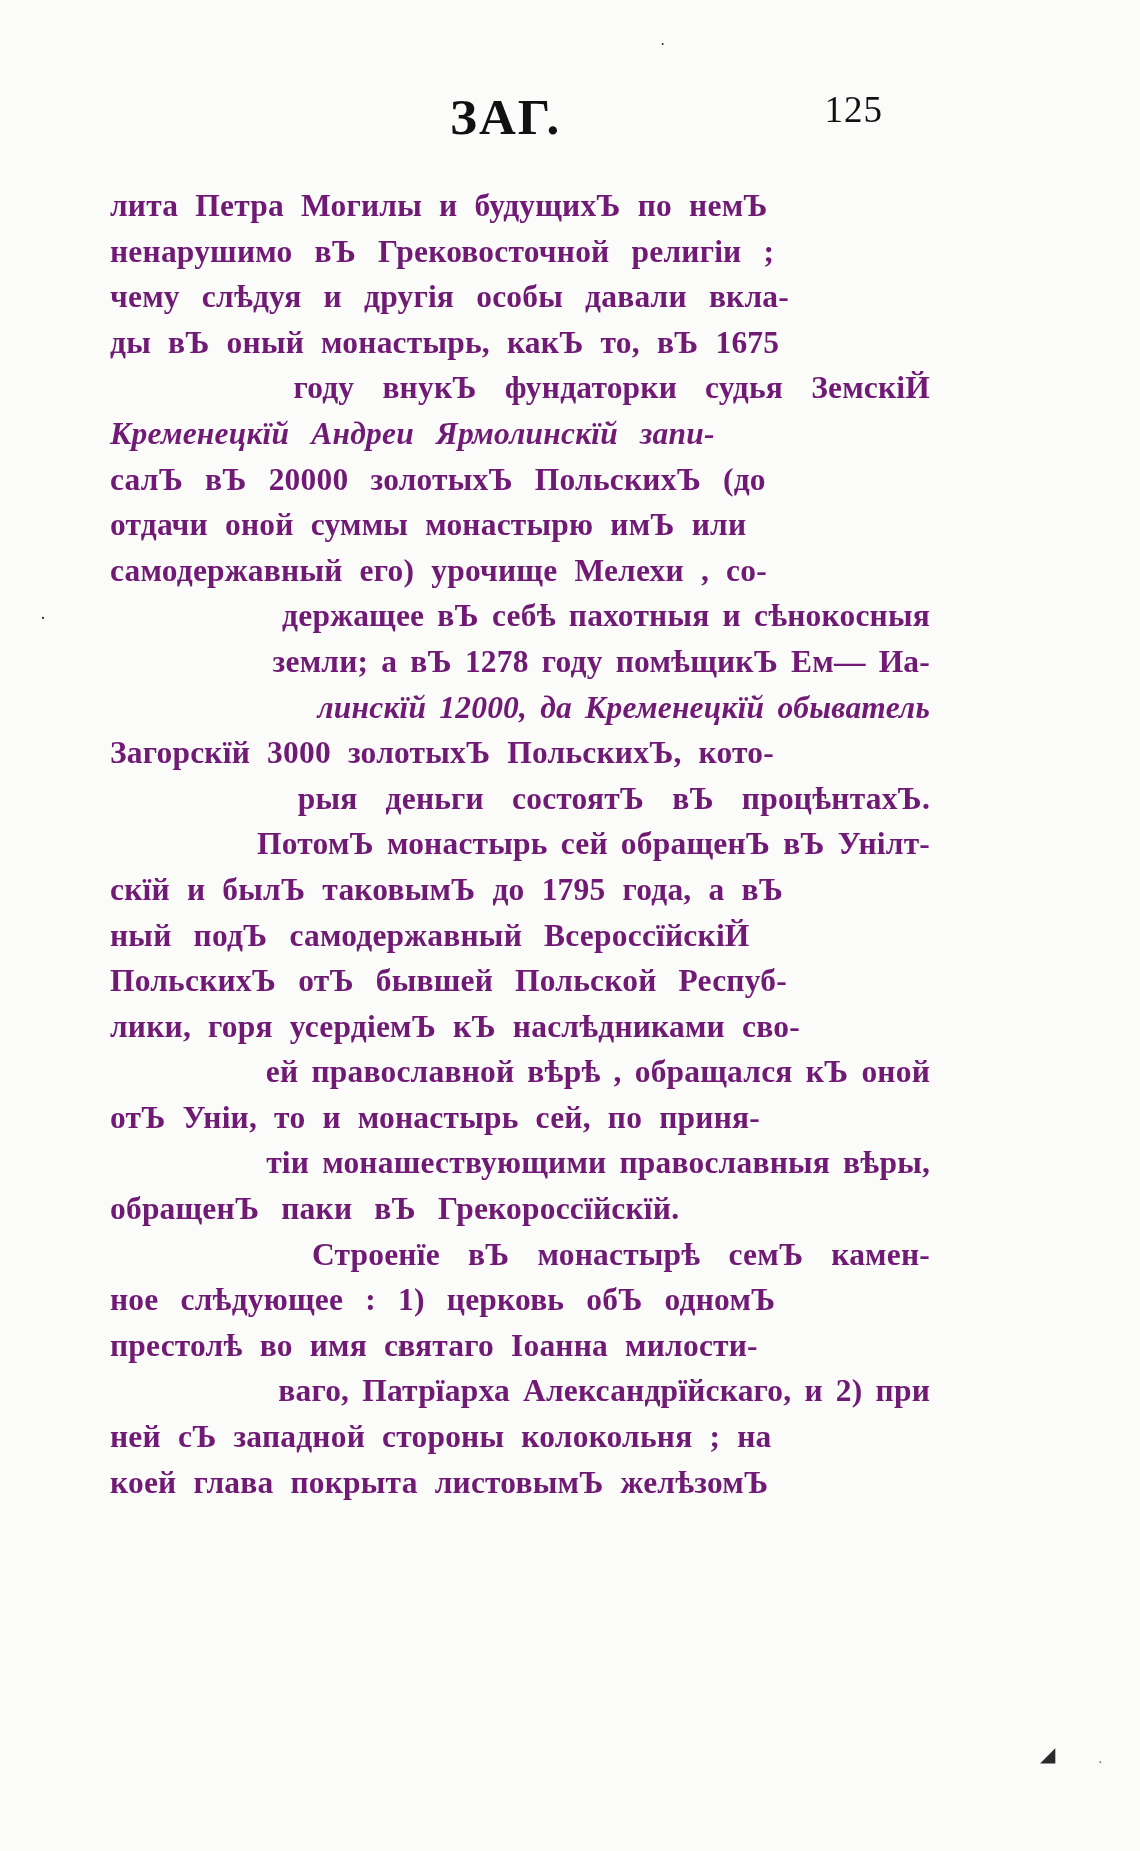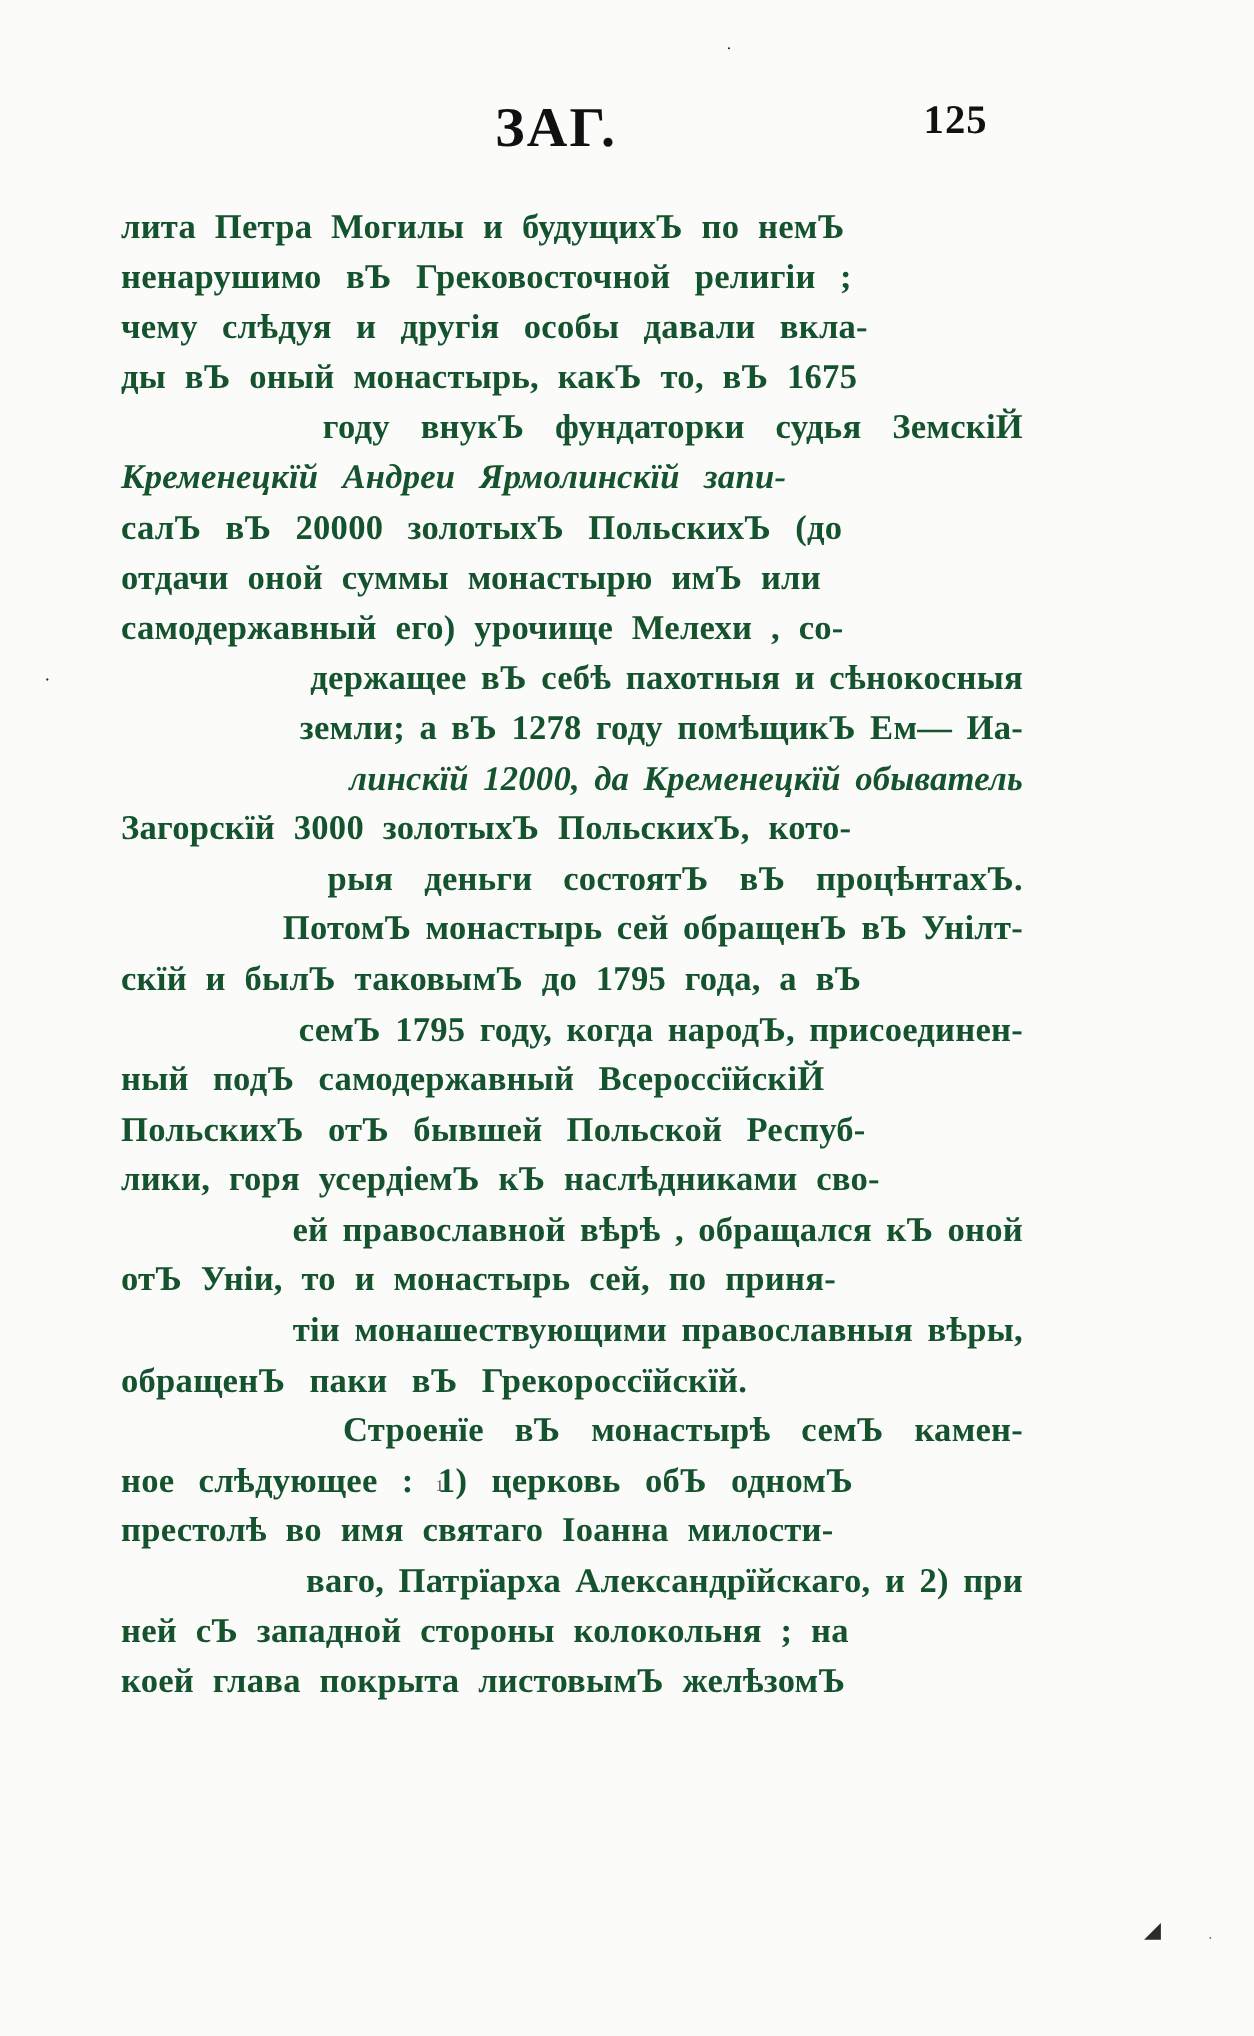--- a/index.html
+++ b/index.html
@@ -37,42 +37,42 @@
     position: absolute;
     left: 330px;
     top: 0;
     font-size: 51px;
     font-weight: bold;
     letter-spacing: 2px;
     font-family: "Liberation Serif", serif;
   }
   .page-number {
     position: absolute;
-    right: 62px;
+    right: 77px;
     top: 0;
     font-size: 37px;
-    font-weight: bold;
+    font-weight: normal;
     letter-spacing: 1px;
   }
 
   
   .text-block {
     position: absolute;
     top: 183px;
     left: 110px;
     width: 820px;
   }
 
   .line {
     font-size: 31.5px;
     line-height: 45.6px;
     font-weight: bold;
     white-space: nowrap;
     letter-spacing: 0.2px;
-    color: #14532d;
+    color: #701a75;
     font-family: "Liberation Serif", serif;
   }
 
   
   .line.j1 { word-spacing: 5px; text-align: right; }
   .line.j2 { word-spacing: 9px; }
   .line.j3 { word-spacing: 14px; }
   .line.j4 { word-spacing: 20px; text-align: right; }
 
   .ital {
@@ -145,21 +145,20 @@
       <div class="line j3">салЪ вЪ 20000 золотыхЪ ПольскихЪ (до</div>
       <div class="line j2">отдачи оной суммы монастырю имЪ или</div>
       <div class="line j2">самодержавный его) урочище Мелехи , со-</div>
       <div class="line j1">держащее вЪ себѣ пахотныя и сѣнокосныя</div>
       <div class="line j1">земли; а вЪ 1278 году помѣщикЪ Ем— Иа-</div>
       <div class="line j1 ital">линскїй 12000, да Кременецкїй обыватель</div>
       <div class="line j2">Загорскїй 3000 золотыхЪ ПольскихЪ, кото-</div>
       <div class="line j4">рыя деньги состоятЪ вЪ процѣнтахЪ.</div>
       <div class="line j1">ПотомЪ монастырь сей обращенЪ вЪ Унілт-</div>
       <div class="line j2">скїй и былЪ таковымЪ до 1795 года, а вЪ</div>
-      <div class="line j1">семЪ 1795 году, когда народЪ, присоединен-</div>
       <div class="line j3">ный подЪ самодержавный ВсероссїйскіЙ</div>
       <div class="line j3">ПольскихЪ отЪ бывшей Польской Респуб-</div>
       <div class="line j2">лики, горя усердіемЪ кЪ наслѣдниками сво-</div>
       <div class="line j1">ей православной вѣрѣ , обращался кЪ оной</div>
       <div class="line j2">отЪ Уніи, то и монастырь сей, по приня-</div>
       <div class="line j1">тіи монашествующими православныя вѣры,</div>
       <div class="line j3">обращенЪ паки вЪ Грекороссїйскїй.</div>
     </div>
 
     <div>

